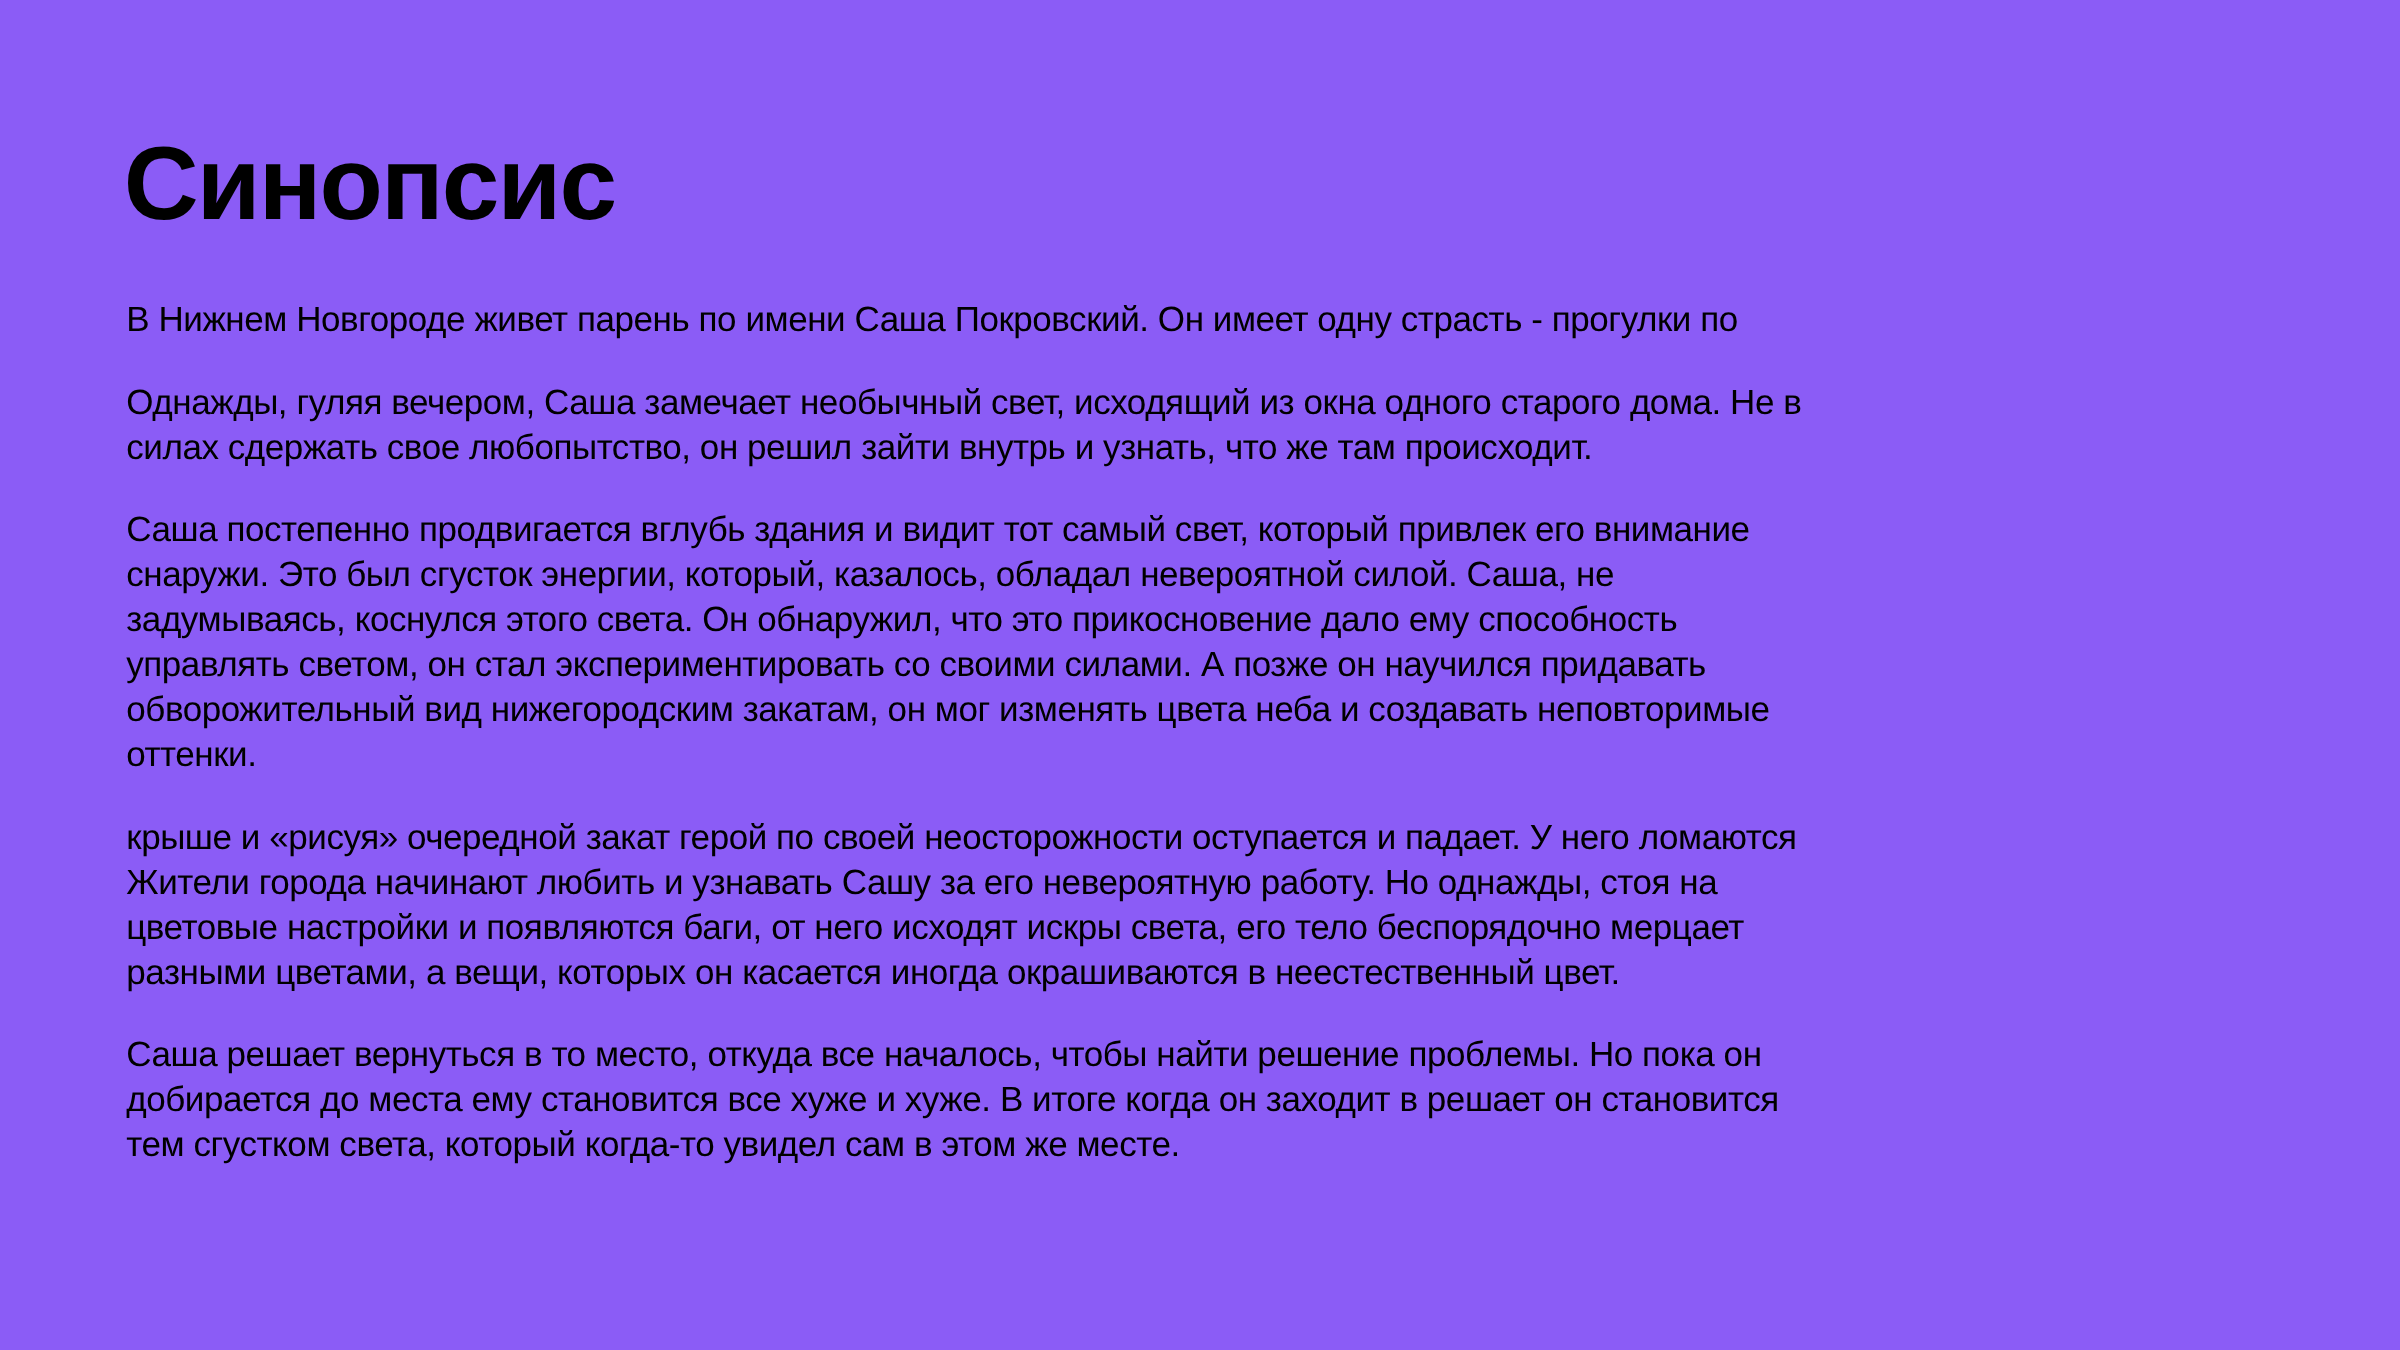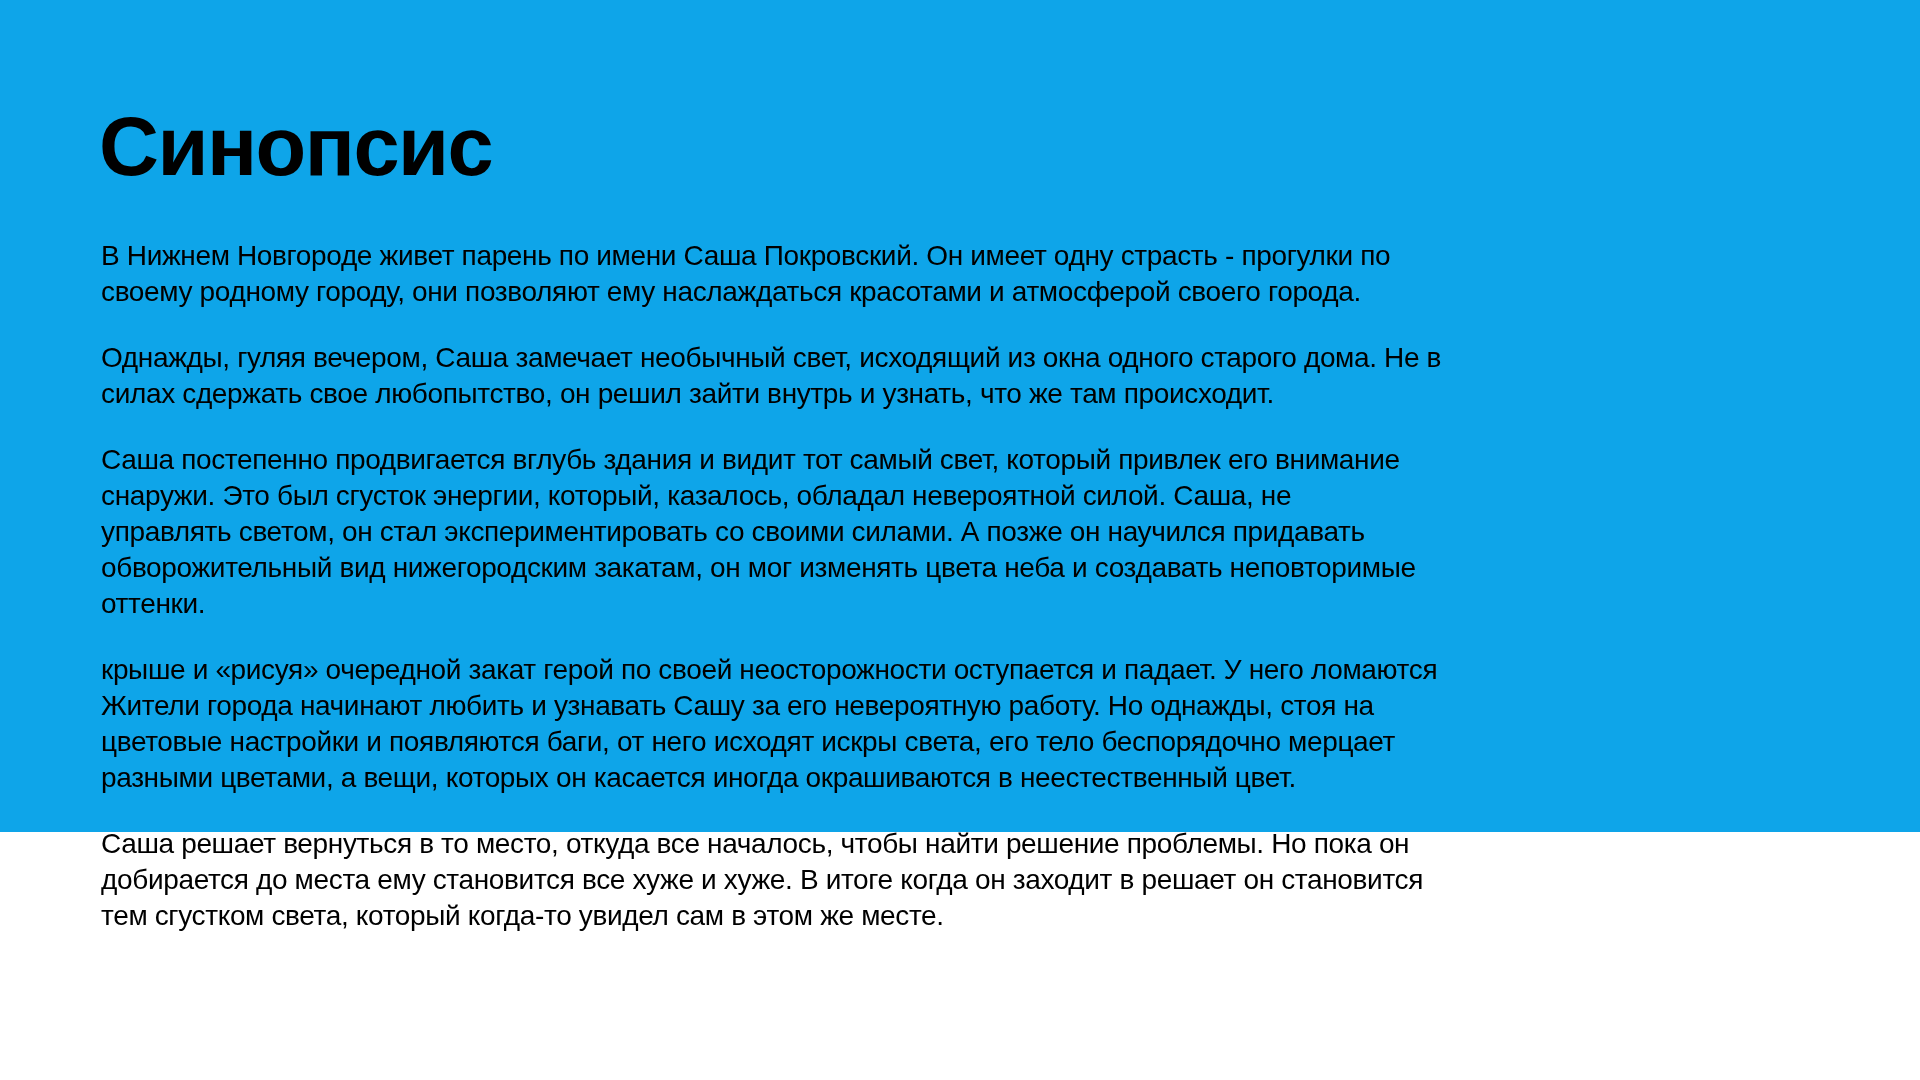--- a/index.html
+++ b/index.html
@@ -13,22 +13,22 @@
       position: relative;
       overflow: hidden;
       color: #000000;
       font-family: "Liberation Sans", sans-serif;
     }
     .slide {
       position: absolute;
       left: 0;
       top: 0;
       width: 1920px;
-      height: 832px;
-      background: #0ea5e9;
+      height: 1080px;
+      background: #8b5cf6;
     }
     .title {
       position: absolute;
       left: 99px;
       top: 105px;
       margin: 0;
       font-family: "Liberation Sans", sans-serif;
       font-weight: 700;
       font-size: 83px;
       line-height: 83px;
@@ -55,29 +55,29 @@
   </style>
 </head>
 <body>
 
 <div class="slide">
   <h1 class="title">Синопсис</h1>
 
   <div class="body">
     <p class="para">
       <span class="line">В Нижнем Новгороде живет парень по имени Саша Покровский. Он имеет одну страсть - прогулки по</span>
-      <span class="line">своему родному городу, они позволяют ему наслаждаться красотами и атмосферой своего города.</span>
     </p>
     <p class="para">
       <span class="line">Однажды, гуляя вечером, Саша замечает необычный свет, исходящий из окна одного старого дома. Не в</span>
       <span class="line">силах сдержать свое любопытство, он решил зайти внутрь и узнать, что же там происходит.</span>
     </p>
     <p class="para">
       <span class="line">Саша постепенно продвигается вглубь здания и видит тот самый свет, который привлек его внимание</span>
       <span class="line">снаружи. Это был сгусток энергии, который, казалось, обладал невероятной силой. Саша, не</span>
+      <span class="line">задумываясь, коснулся этого света. Он обнаружил, что это прикосновение дало ему способность</span>
       <span class="line">управлять светом, он стал экспериментировать со своими силами. А позже он научился придавать</span>
       <span class="line">обворожительный вид нижегородским закатам, он мог изменять цвета неба и создавать неповторимые</span>
       <span class="line">оттенки.</span>
     </p>
     <p class="para">
       <span class="line">крыше и «рисуя» очередной закат герой по своей неосторожности оступается и падает. У него ломаются</span>
       <span class="line">Жители города начинают любить и узнавать Сашу за его невероятную работу. Но однажды, стоя на</span>
       <span class="line">цветовые настройки и появляются баги, от него исходят искры света, его тело беспорядочно мерцает</span>
       <span class="line">разными цветами, а вещи, которых он касается иногда окрашиваются в неестественный цвет.</span>
     </p>

